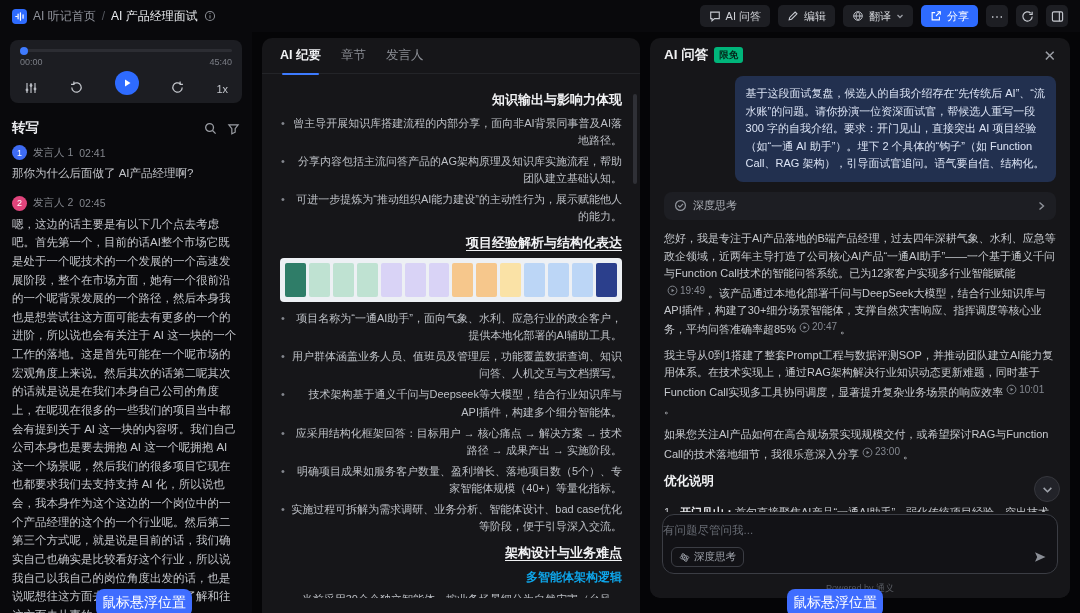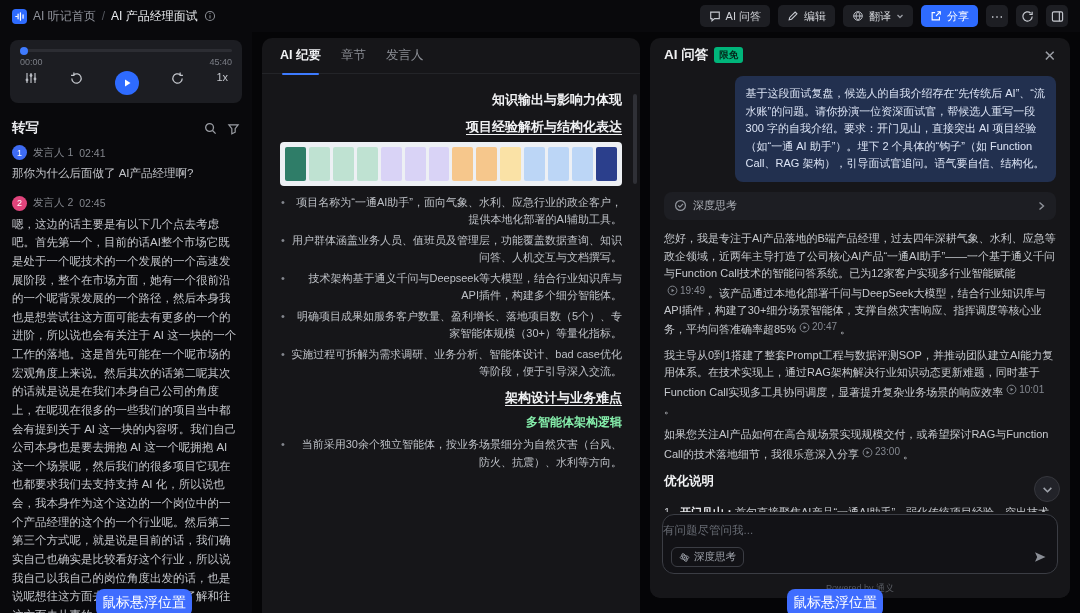--- a/index.html
+++ b/index.html
@@ -17,21 +17,21 @@
 .tb-btn{display:inline-flex;align-items:center;gap:5px;height:22px;padding:0 9px;background:#1d1e23;border:0;border-radius:5px;font-size:11px;color:#d2d4d9;cursor:pointer;font-family:inherit;}
 .tb-btn.primary{background:#2e6bff;color:#fff;}
 .tb-icon{display:inline-flex;align-items:center;justify-content:center;width:22px;height:22px;background:#1d1e23;border:0;border-radius:5px;color:#c7cad1;font-size:13px;cursor:pointer;}
 
 
 .sidebar{position:absolute;top:32px;left:0;width:252px;bottom:0;background:#09090c;overflow:hidden;}
 .player{margin:8px 10px 4px;background:#1c1d22;border-radius:8px;padding:9px 10px 8px;}
 .progress{position:relative;height:3px;background:#2c2d33;border-radius:2px;}
 .progress .dot{position:absolute;left:0;top:-2.5px;width:8px;height:8px;background:#3f7bff;border-radius:50%;}
 .ptimes{display:flex;justify-content:space-between;font-size:9px;color:#7b7e86;margin-top:5px;}
-.pcontrols{display:flex;align-items:flex-start;justify-content:space-between;margin-top:4px;padding:0 4px;}
+.pcontrols{display:flex;align-items:flex-end;justify-content:space-between;margin-top:4px;padding:0 4px;}
 .pc-icon{display:inline-flex;cursor:pointer;}
 .play-btn{width:24px;height:24px;border:0;border-radius:50%;background:#2e6bff;display:flex;align-items:center;justify-content:center;cursor:pointer;}
 .speed{font-size:11px;color:#c3c6cc;cursor:pointer;}
 .t-header{display:flex;align-items:center;padding:12px 12px 8px;}
 .t-title{font-size:13.5px;font-weight:bold;color:#edeef1;}
 .th-icons{margin-left:auto;display:flex;gap:10px;}
 .t-list{padding:0 12px;}
 .t-entry{margin-bottom:13px;}
 .t-head{display:flex;align-items:center;gap:6px;margin-bottom:4px;}
 .t-badge{width:15px;height:15px;border-radius:50%;font-size:9px;color:#fff;display:inline-flex;align-items:center;justify-content:center;flex:0 0 auto;}
@@ -40,21 +40,21 @@
 
 
 .summary-card{position:absolute;left:262px;top:38px;width:378px;height:600px;background:#161619;border-radius:10px;overflow:hidden;text-align:right;}
 .tabs{display:flex;gap:20px;padding:0 18px;height:36px;align-items:center;border-bottom:1px solid #232428;}
 .tab{font-size:12.5px;color:#8b8e95;position:relative;cursor:pointer;}
 .tab.active{color:#f2f3f5;font-weight:bold;}
 .tab.active::after{content:"";position:absolute;left:2px;right:2px;bottom:-11px;height:2px;background:#3d7bff;border-radius:1px;}
 .s-content{padding:8px 18px 0;height:524px;overflow:hidden;}
 .s-h2{margin:9px 0 6px;font-size:13px;font-weight:700;color:#f1f2f4;}
 .s-h2.u{text-decoration:underline;text-underline-offset:3px;}
-.s-h3{margin:7px 0 5px;font-size:12px;font-weight:700;color:#86efac;}
+.s-h3{margin:7px 0 5px;font-size:12px;font-weight:700;color:#0ea5e9;}
 .s-ul{list-style:none;}
 .s-li{position:relative;padding-left:11px;margin-bottom:4px;font-size:11px;line-height:1.55;color:#bdc0c6;}
 .s-li::before{content:"\2022";position:absolute;left:1px;top:0;color:#84878e;}
 .diagram{display:flex;gap:3px;align-items:stretch;background:#edf0f4;border-radius:4px;padding:5px;height:44px;margin:2px 0 8px;}
 .dbox{flex:1;border-radius:2px;}
 .m-scroll{position:absolute;right:3px;top:56px;width:4px;height:90px;background:#2f3036;border-radius:2px;cursor:pointer;}
 
 
 .qa-card{position:absolute;left:650px;top:38px;width:420px;height:560px;background:#161619;border-radius:10px;overflow:hidden;}
 .qa-head{display:flex;align-items:center;height:34px;padding:0 14px;}
@@ -242,20 +242,25 @@
   </aside>
 
   <section class="summary-card">
     <div class="tabs">
         <span class="tab active">AI 纪要</span>
         <span class="tab">章节</span>
         <span class="tab">发言人</span>
       </div>
     <div class="s-content">
         <div class="s-h2">知识输出与影响力体现</div>
+        <ul class="s-ul">
+          <li class="s-li">曾主导开展知识库搭建流程的内部分享，面向非AI背景同事普及AI落地路径。</li>
+          <li class="s-li">分享内容包括主流问答产品的AG架构原理及知识库实施流程，帮助团队建立基础认知。</li>
+          <li class="s-li">可进一步提炼为“推动组织AI能力建设”的主动性行为，展示赋能他人的能力。</li>
+        </ul>
         <div class="s-h2 u">项目经验解析与结构化表达</div>
         <div class="diagram" style="background: rgb(237, 240, 244);">
           <span class="dbox" style="background: rgb(47, 125, 104);"></span>
           <span class="dbox" style="background: rgb(191, 226, 210);"></span>
           <span class="dbox" style="background: rgb(191, 226, 210);"></span>
           <span class="dbox" style="background: rgb(191, 226, 210);"></span>
           <span class="dbox" style="background: rgb(217, 211, 246);"></span>
           <span class="dbox" style="background: rgb(217, 211, 246);"></span>
           <span class="dbox" style="background: rgb(217, 211, 246);"></span>
           <span class="dbox" style="background: rgb(246, 199, 140);"></span>
@@ -263,21 +268,22 @@
           <span class="dbox" style="background: rgb(250, 226, 166);"></span>
           <span class="dbox" style="background: rgb(188, 214, 246);"></span>
           <span class="dbox" style="background: rgb(188, 214, 246);"></span>
           <span class="dbox" style="background: rgb(188, 214, 246);"></span>
           <span class="dbox" style="background: rgb(43, 63, 140);"></span>
         </div>
         <ul class="s-ul">
           <li class="s-li">项目名称为“一通AI助手”，面向气象、水利、应急行业的政企客户，提供本地化部署的AI辅助工具。</li>
           <li class="s-li">用户群体涵盖业务人员、值班员及管理层，功能覆盖数据查询、知识问答、人机交互与文档撰写。</li>
           <li class="s-li">技术架构基于通义千问与Deepseek等大模型，结合行业知识库与API插件，构建多个细分智能体。</li>
-          <li class="s-li">明确项目成果如服务客户数量、盈利增长、落地项目数（5个）、专家智能体规模（30+）等量化指标。</li>
+          <li class="s-li">应采用结构化框架回答：目标用户 → 核心痛点 → 解决方案 → 技术路径 → 成果产出 → 实施阶段。</li>
+          <li class="s-li">明确项目成果如服务客户数量、盈利增长、落地项目数（5个）、专家智能体规模（40+）等量化指标。</li>
           <li class="s-li">实施过程可拆解为需求调研、业务分析、智能体设计、bad case优化等阶段，便于引导深入交流。</li>
         </ul>
         <div class="s-h2 u">架构设计与业务难点</div>
         <div class="s-h3">多智能体架构逻辑</div>
         <ul class="s-ul">
           <li class="s-li">当前采用30余个独立智能体，按业务场景细分为自然灾害（台风、防火、抗震）、水利等方向。</li>
         </ul>
       </div>
     <div class="m-scroll"></div>
   </section>

